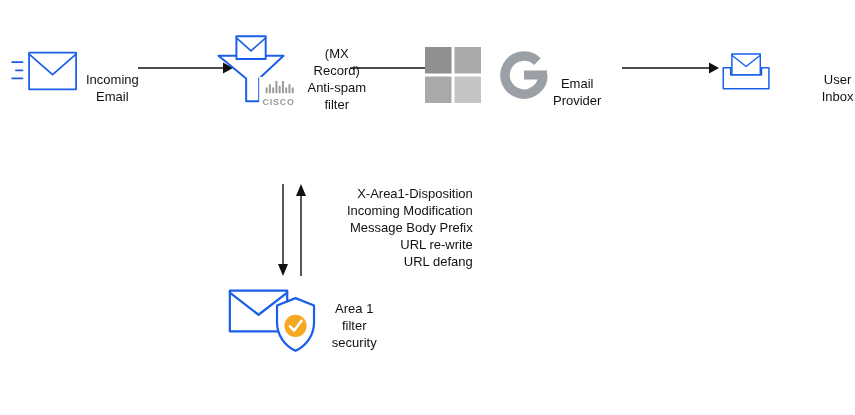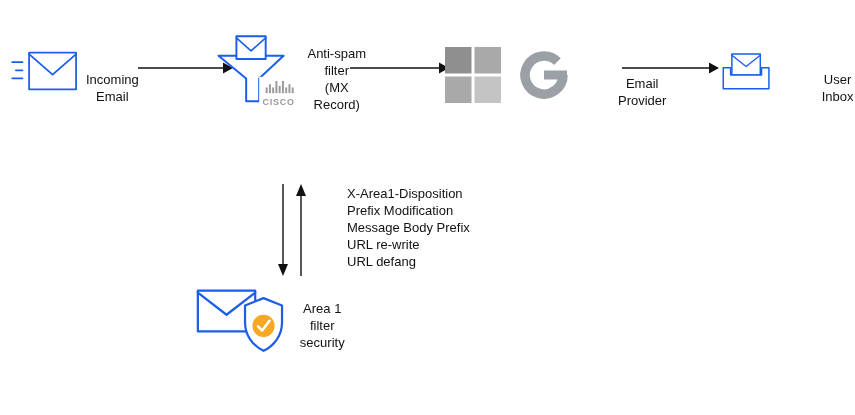--- a/index.html
+++ b/index.html
@@ -1,21 +1,21 @@
 <!DOCTYPE html>
 <html style="--accent-blue: #1A5EEA; --arrow-black: #111111; --logo-gray: #97999B; --ms-gray-1: #8F8F8F; --ms-gray-2: #A9A9A9; --ms-gray-3: #A9A9A9; --ms-gray-4: #C4C4C4; --google-gray: #9AA0A6; --check-orange: #F6A823;"><head>
 <meta charset="utf-8">
 <style>
   * { margin:0; padding:0; box-sizing:border-box; }
   html,body { background:#ffffff; }
   body { font-family:"Liberation Sans", sans-serif; color:#121212; }
   .canvas { position:relative; width:855px; height:415px; background:#ffffff; overflow:hidden; }
   .node { position:absolute; display:flex; flex-direction:row; align-items:center; }
   .node-label { font-size:13px; line-height:17px; color:#121212; text-align:center; }
-  .annotation-block { position:absolute; font-size:13px; line-height:17px; color:#121212; }
+  .annotation-block { position:absolute; font-size:13px; line-height:17px; color:#121212;text-align:right; }
   .logo-row { display:flex; align-items:center; gap:14px; }
 
   
   .st-blue { stroke:var(--accent-blue); stroke-width:2.4; fill:none; stroke-linecap:round; stroke-linejoin:round; }
   .st-blue-fill { stroke:var(--accent-blue); stroke-width:2.4; fill:#ffffff; stroke-linejoin:round; }
   .arrow-line { stroke:var(--arrow-black); stroke-width:1.4; }
   .arrow-head { fill:var(--arrow-black); }
   .gray-fill { fill:var(--logo-gray); }
   .cisco-text { font-family:"Liberation Sans", sans-serif; font-size:11px; font-weight:bold; letter-spacing:1px; fill:var(--logo-gray); }
 </style>
@@ -61,31 +61,31 @@
           <rect class="gray-fill" x="16" y="7" width="2.4" height="9"></rect>
           <rect class="gray-fill" x="20" y="1" width="2.4" height="15"></rect>
           <rect class="gray-fill" x="24" y="9" width="2.4" height="7"></rect>
           <rect class="gray-fill" x="28" y="5" width="2.4" height="11"></rect>
           <rect class="gray-fill" x="32" y="9" width="2.4" height="7"></rect>
         </g>
         <text class="cisco-text" x="62" y="86">CISCO</text>
       </g>
     </svg>
     <div class="node-label" style="margin-top:13px;">
+      <div>(MX Record)</div>
       <div>Anti-spam filter</div>
-      <div>(MX Record)</div>
     </div>
   </div>
 
   <svg style="position:absolute; left:350px; top:61px;" width="100" height="14" viewBox="0 0 100 14">
     <line class="arrow-line" x1="0" y1="7" x2="89" y2="7"></line>
     <polygon class="arrow-head" points="89,1.5 89,12.5 99,7"></polygon>
   </svg>
 
-  <div class="node" style="left:445px; top:40px; width:170px;gap:45px;">
+  <div class="node" style="left:425px; top:40px; width:170px;">
     <div class="logo-row">
       <svg width="56" height="56" viewBox="0 0 56 56">
         <rect x="0" y="0" width="26.5" height="26.5" fill="var(--ms-gray-1)"></rect>
         <rect x="29.5" y="0" width="26.5" height="26.5" fill="var(--ms-gray-2)"></rect>
         <rect x="0" y="29.5" width="26.5" height="26.5" fill="var(--ms-gray-3)"></rect>
         <rect x="29.5" y="29.5" width="26.5" height="26.5" fill="var(--ms-gray-4)"></rect>
       </svg>
       <svg width="58" height="58" viewBox="0 0 58 58">
         <path d="M42.4 15.6 A 19 19 0 1 0 48 29" fill="none" stroke="var(--google-gray)" stroke-width="9.5"></path>
         <rect x="29" y="24.5" width="23" height="9" fill="var(--google-gray)"></rect>
@@ -116,27 +116,27 @@
       <polygon class="arrow-head" points="4,81 14,81 9,93"></polygon>
     </g>
     <g>
       <line class="arrow-line" x1="27" y1="12" x2="27" y2="93"></line>
       <polygon class="arrow-head" points="22,13 32,13 27,1"></polygon>
     </g>
   </svg>
 
   <div class="annotation-block" style="left:347px; top:185px;">
     <div>X-Area1-Disposition</div>
-    <div>Prefix Modification</div>
+    <div>Incoming Modification</div>
     <div>Message Body Prefix</div>
     <div>URL re-write</div>
     <div>URL defang</div>
   </div>
 
-  <div class="node" style="left:196px; top:284px; width:160px;">
+  <div class="node" style="left:228px; top:284px; width:160px;">
     <svg width="100" height="80" viewBox="0 0 100 80">
       <g>
         <rect class="st-blue-fill" x="2" y="4" width="62" height="44"></rect>
         <polyline class="st-blue" points="2,6 33,30 64,6"></polyline>
       </g>
       <path class="st-blue-fill" d="M73 12 L93 20 V38 C93 52 85 63 73 69 C61 63 53 52 53 38 V20 Z"></path>
       <g>
         <circle cx="73" cy="42" r="12" fill="var(--check-orange)"></circle>
         <polyline points="67,42.5 71.5,47 79.5,36.5" fill="none" stroke="#ffffff" stroke-width="2.8" stroke-linecap="round" stroke-linejoin="round"></polyline>
       </g>

